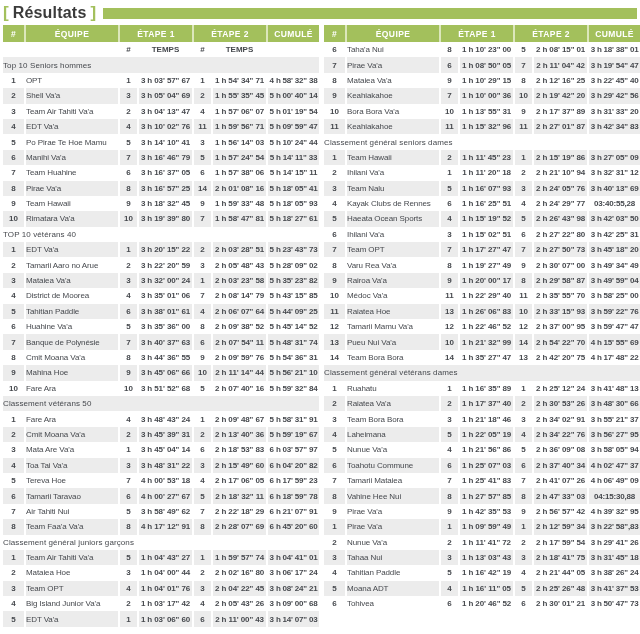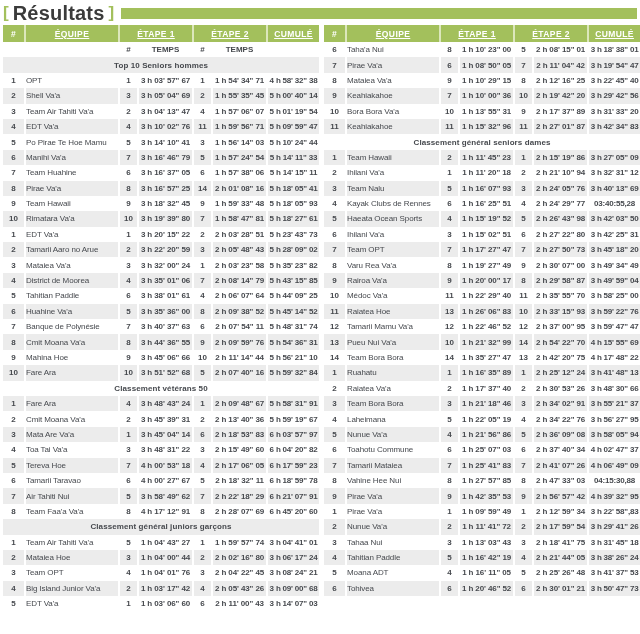--- a/index.html
+++ b/index.html
@@ -4,41 +4,41 @@
 <style>
   html,body{margin:0;padding:0;background:#fff;}
   body{width:640px;height:634px;overflow:hidden;
        font-family:"Liberation Sans","DejaVu Sans",sans-serif;
        -webkit-font-smoothing:antialiased;}
   .page{padding:2px 3px 0 3px;}
 
   
   .title-row{display:flex;align-items:center;height:22px;margin-bottom:1px;}
   .bracket{color:#a3c05c;font-weight:bold;font-size:17px;line-height:22px;}
-  .title-text{color:#3b3b3b;font-weight:bold;font-size:20px;margin:0 4px;letter-spacing:.2px;}
+  .title-text{color:#3b3b3b;font-weight:bold;font-size:16px;margin:0 4px;letter-spacing:.2px;}
   .title-rule{flex:1;height:11px;background:#a3c05c;margin-left:7px;}
 
   
   .tables{display:flex;gap:5px;align-items:flex-start;}
   table.results{border-collapse:collapse;table-layout:fixed;width:316px;}
   table.results th{background:#a3c05c;color:#fff;font-size:8.5px;font-weight:bold;
        height:17px;letter-spacing:.4px;text-align:center;padding:0;}
-  table.results th + th{border-left:2px solid #dce7bc;text-decoration:underline;}
+  table.results th + th{border-left:2px solid #dce7bc;}
   table.results tbody tr{height:15.4px;}
   table.results tbody tr:nth-child(even){background:#ececec;}
   table.results td{padding:0;height:15.4px;white-space:nowrap;overflow:hidden;
        font-size:8px;color:#46494e;vertical-align:middle;}
   table.results td + td{border-left:2px solid #fff;}
   td.c-rank{text-align:center;font-weight:bold;color:#55595e;}
   td.c-team{text-align:left;padding-left:5px;font-size:8.5px;font-weight:normal;
        color:#65696e;letter-spacing:-.1px;}
   td.c-sr{text-align:center;font-weight:bold;}
   td.c-st{text-align:center;font-weight:bold;letter-spacing:-.1px;}
   td.c-cum{text-align:center;font-weight:bold;letter-spacing:-.2px;}
-  td.section{text-align:center;font-weight:bold;font-size:8.5px;color:#3b3d40;
+  td.section{font-weight:normal;font-size:8.5px;color:#3b3d40;
        letter-spacing:.1px;}
   td.sub{font-weight:bold;color:#3b3d40;text-align:center;font-size:8px;}
 </style>
 </head>
 <body>
 
 <div class="page">
   <div class="title-row">
     <span class="bracket">[</span>
     <span class="title-text">Résultats</span>
@@ -164,20 +164,23 @@
           <tr>
             <td class="c-rank">10</td>
             <td class="c-team">Rimatara Va'a</td>
             <td class="c-sr">10</td>
             <td class="c-st">3 h 19' 39" 80</td>
             <td class="c-sr">7</td>
             <td class="c-st">1 h 58' 47" 81</td>
             <td class="c-cum">5 h 18' 27" 61</td>
           </tr>
           <tr>
+            <td class="section" colspan="7">TOP 10 vétérans 40</td>
+          </tr>
+          <tr>
             <td class="c-rank">1</td>
             <td class="c-team">EDT Va'a</td>
             <td class="c-sr">1</td>
             <td class="c-st">3 h 20' 15" 22</td>
             <td class="c-sr">2</td>
             <td class="c-st">2 h 03' 28" 51</td>
             <td class="c-cum">5 h 23' 43" 73</td>
           </tr>
           <tr>
             <td class="c-rank">2</td>
@@ -583,20 +586,23 @@
           <tr>
             <td class="c-rank">14</td>
             <td class="c-team">Team Bora Bora</td>
             <td class="c-sr">14</td>
             <td class="c-st">1 h 35' 27" 47</td>
             <td class="c-sr">13</td>
             <td class="c-st">2 h 42' 20" 75</td>
             <td class="c-cum">4 h 17' 48" 22</td>
           </tr>
           <tr>
+            <td class="section" colspan="7">Classement général vétérans dames</td>
+          </tr>
+          <tr>
             <td class="c-rank">1</td>
             <td class="c-team">Ruahatu</td>
             <td class="c-sr">1</td>
             <td class="c-st">1 h 16' 35" 89</td>
             <td class="c-sr">1</td>
             <td class="c-st">2 h 25' 12" 24</td>
             <td class="c-cum">3 h 41' 48" 13</td>
           </tr>
           <tr>
             <td class="c-rank">2</td>

